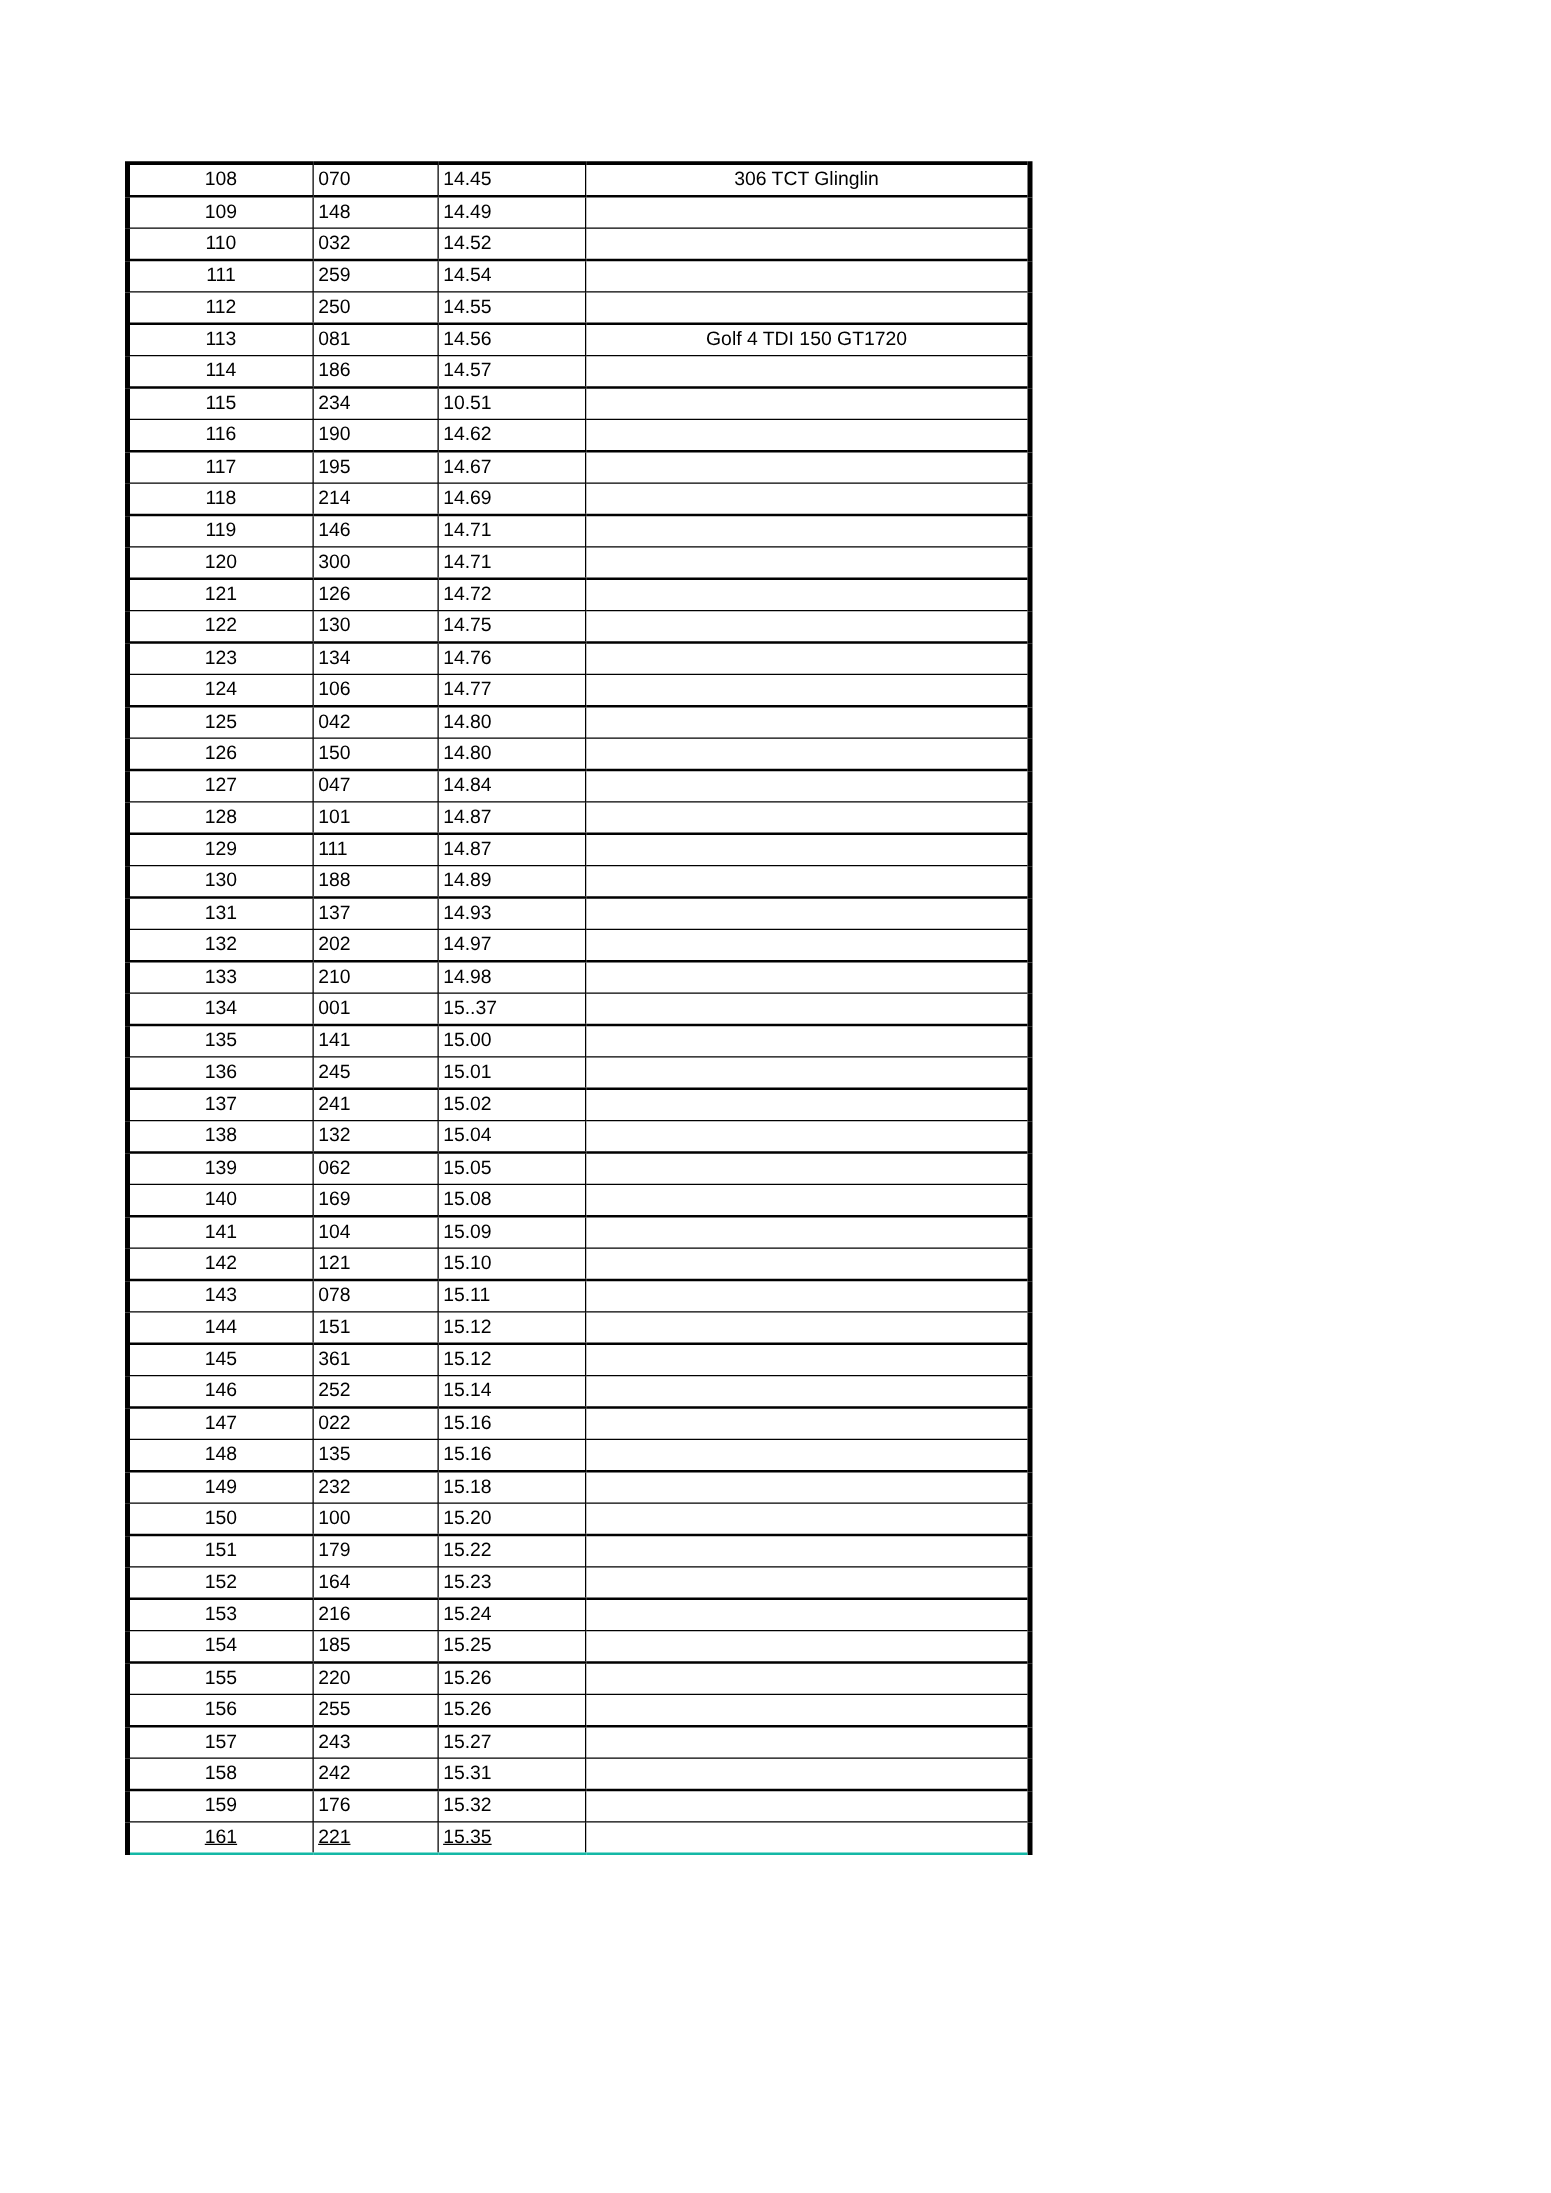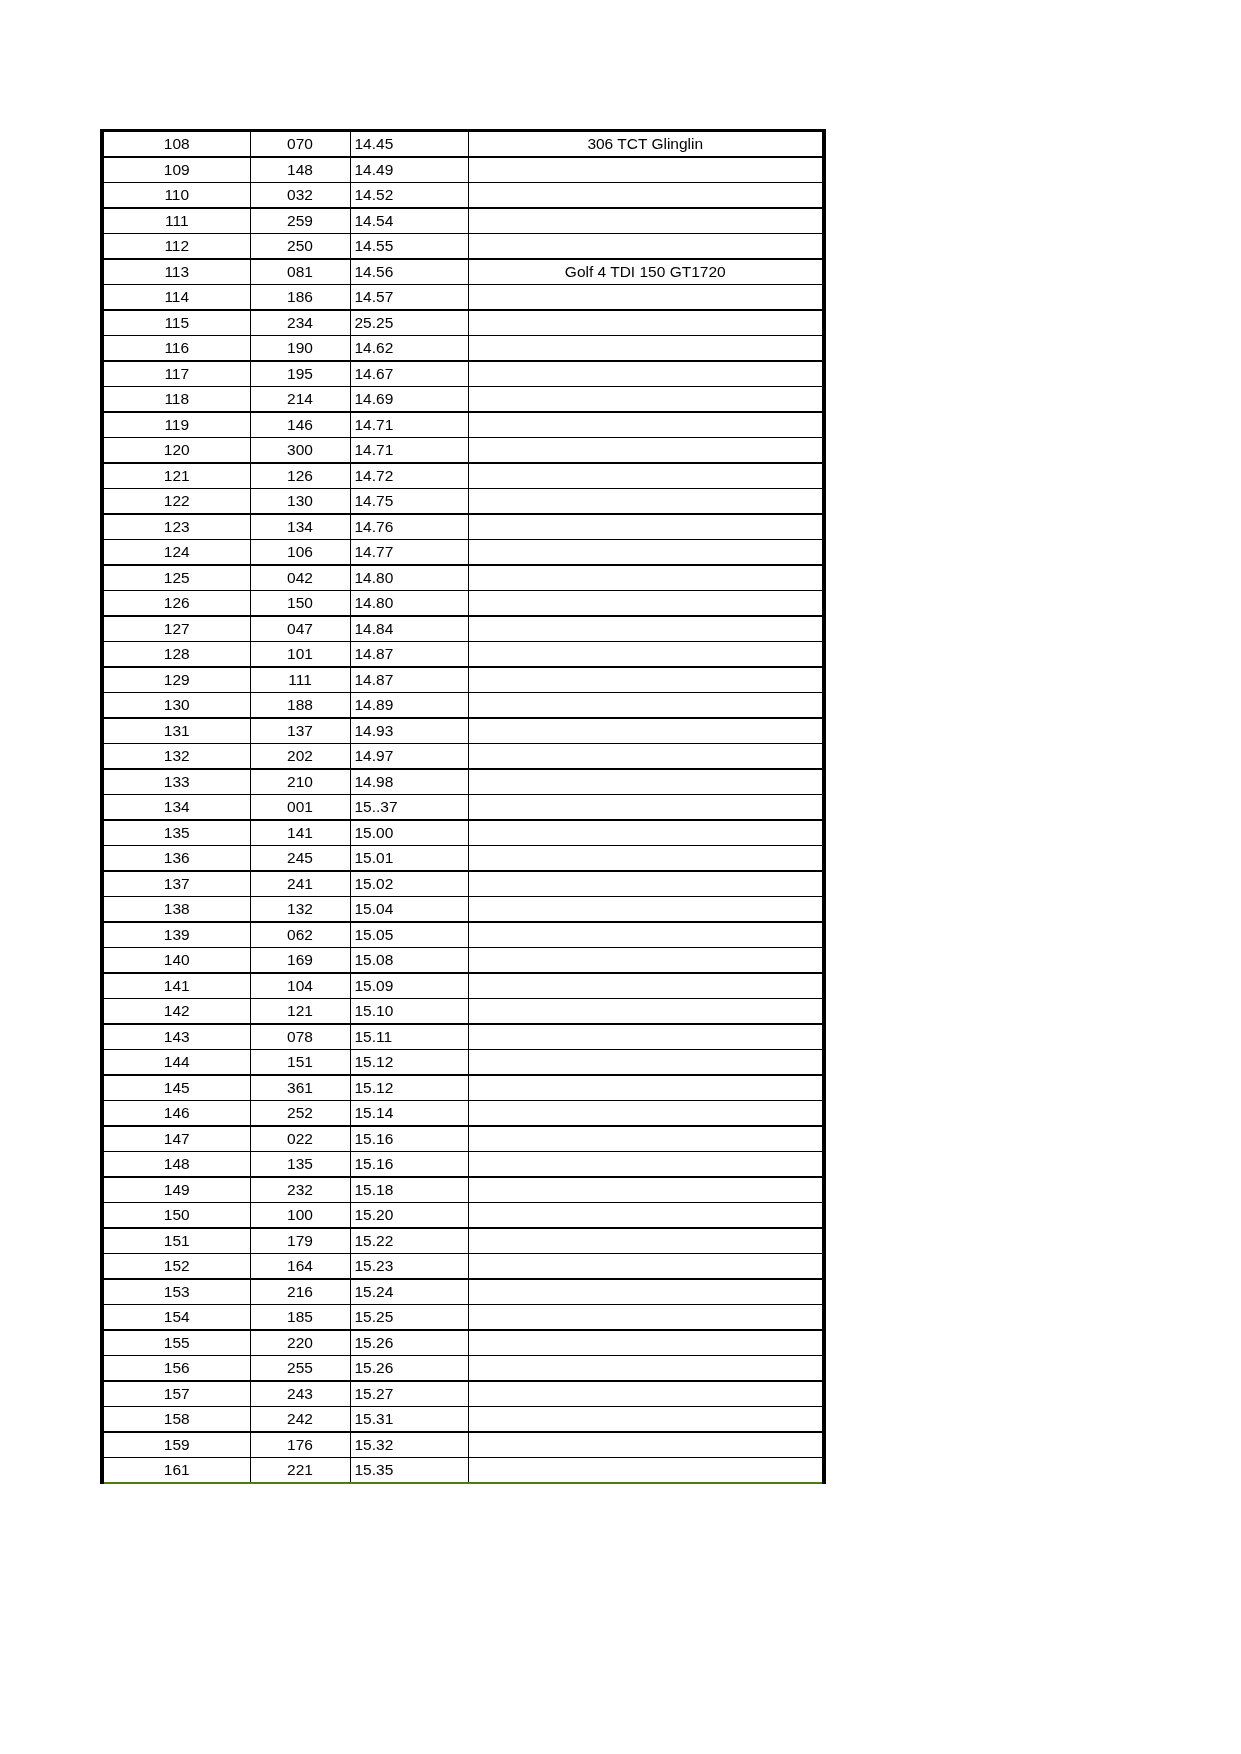--- a/index.html
+++ b/index.html
@@ -57,31 +57,32 @@
     border-left: 4px solid #000000;
   }
   table.data-table tr td:last-child {
     border-right: 4px solid #000000;
   }
   
   table.data-table tr:first-child td {
     border-top: 3px solid #000000;
   }
   table.data-table tr:last-child td {
-    border-bottom: 3px solid #4d7c0f;
+    border-bottom: 3px solid #14b8a6;
+    text-decoration: underline;
   }
 
   
   col.c-rank  { width: 148px; }
   col.c-id    { width: 100px; }
   col.c-time  { width: 118px; }
   col.c-note  { width: 356px; }
 
   .cell-rank { text-align: center; }
-  .cell-id   { text-align: center; }
+  .cell-id   { }
   .cell-time { text-align: left; padding-left: 6px; }
   .cell-note { text-align: center; margin-left: 48px; }
 
   
   table.data-table tr:nth-child(odd) td {
     border-bottom-width: 2px;
   }
 </style>
 </head>
 <body>
@@ -134,21 +135,21 @@
           </tr>
           <tr>
             <td class="cell-rank">114</td>
             <td class="cell-id">186</td>
             <td class="cell-time">14.57</td>
             <td class="cell-note"></td>
           </tr>
           <tr>
             <td class="cell-rank">115</td>
             <td class="cell-id">234</td>
-            <td class="cell-time">25.25</td>
+            <td class="cell-time">10.51</td>
             <td class="cell-note"></td>
           </tr>
           <tr>
             <td class="cell-rank">116</td>
             <td class="cell-id">190</td>
             <td class="cell-time">14.62</td>
             <td class="cell-note"></td>
           </tr>
           <tr>
             <td class="cell-rank">117</td>

